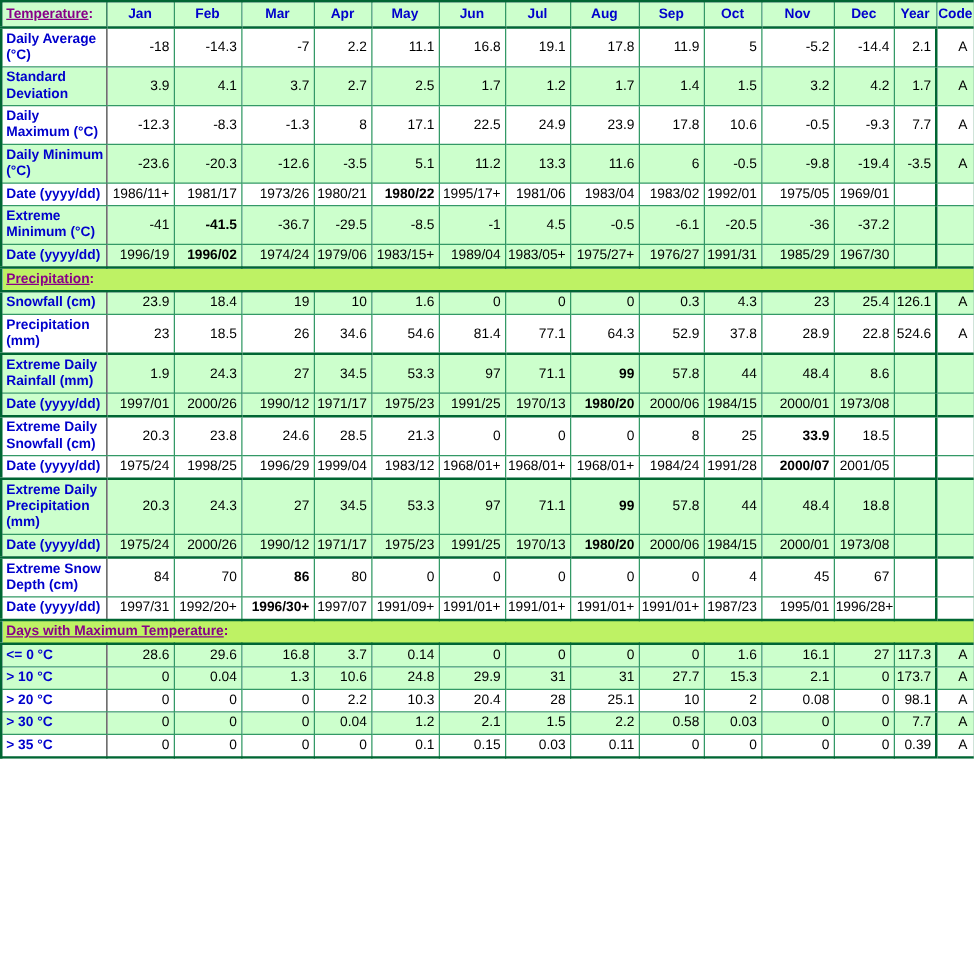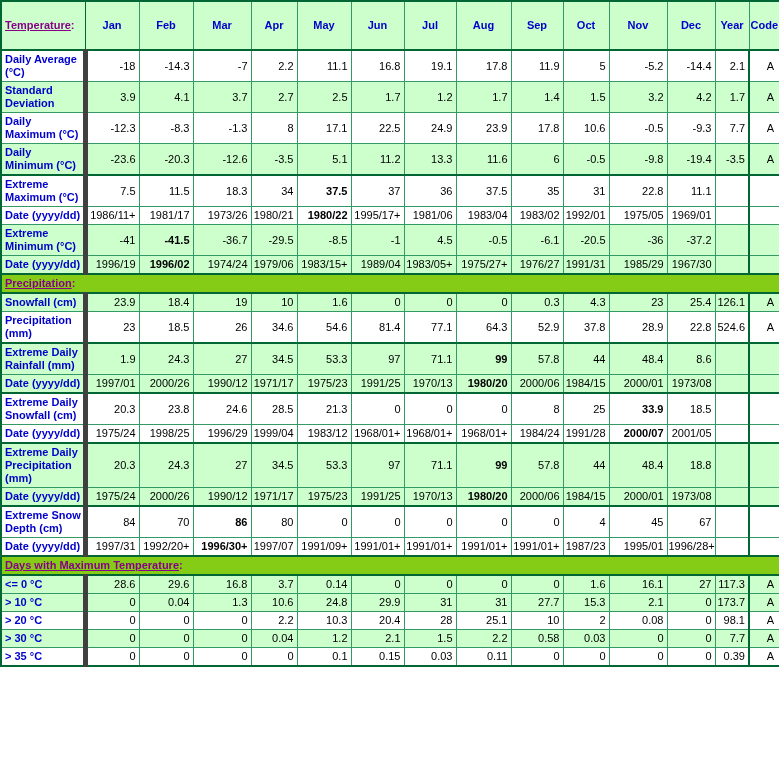--- a/index.html
+++ b/index.html
@@ -1,29 +1,29 @@
 <!DOCTYPE html>
 <html><head>
 <meta charset="utf-8">
 <style>
   html,body{margin:0;padding:0;background:#fff;}
   body{font-family:"Liberation Sans","DejaVu Sans",sans-serif;}
   table.climate{border-collapse:collapse;table-layout:fixed;width:779px;border:2px solid #006633;}
   th,td{border:1px solid #339966;font-size:11px;line-height:13px;color:#000;overflow:hidden;}
-  thead th{background:#CCFFCC;color:#0000CC;font-weight:bold;text-align:center;padding:17px 1px;
+  thead th{background:#CCFFCC;color:#0000CC;font-weight:bold;text-align:center;padding:3px 1px;
            border-bottom:2px solid #006633;}
   th.corner{text-align:left;padding-left:3px;border-right:1px solid #006633;}
   td.label-cell{color:#0000CC;font-weight:bold;text-align:left;padding:2px 1px 2px 3px;
-                vertical-align:middle;border-right:5px solid #404040;word-wrap:break-word;}
+                vertical-align:middle;border-right:1px solid #404040;word-wrap:break-word;}
   td.num{text-align:right;padding:2px 3px 2px 1px;vertical-align:middle;white-space:nowrap;}
   td.code{border-left:2px solid #006633;padding-right:5px;}
   tr.green td{background:#CCFFCC;}
   tr.white td{background:#FFFFFF;}
   tr.group-start td{border-top:2px solid #006633;}
-  tr.section-row td{background:#84cc16;border-top:2px solid #006633;border-bottom:2px solid #006633;
+  tr.section-row td{background:#bef264;border-top:2px solid #006633;border-bottom:2px solid #006633;
                     padding:2px 1px 2px 3px;font-weight:bold;}
   a.section-link{color:#880088;font-weight:bold;text-decoration:underline;cursor:pointer;}
   .colon{color:#880088;font-weight:bold;text-decoration:none;}
   td.b{font-weight:bold;}
 </style>
 </head>
 <body>
 
 <table class="climate">
   <colgroup>
@@ -124,37 +124,20 @@
         <td class="num">11.2</td>
         <td class="num">13.3</td>
         <td class="num">11.6</td>
         <td class="num">6</td>
         <td class="num">-0.5</td>
         <td class="num">-9.8</td>
         <td class="num">-19.4</td>
         <td class="num">-3.5</td>
         <td class="num code">A</td>
       </tr>
-      <tr class="white group-start">
-        <td class="label-cell">Extreme Maximum (°C)</td>
-        <td class="num">7.5</td>
-        <td class="num">11.5</td>
-        <td class="num">18.3</td>
-        <td class="num">34</td>
-        <td class="num b">37.5</td>
-        <td class="num">37</td>
-        <td class="num">36</td>
-        <td class="num">37.5</td>
-        <td class="num">35</td>
-        <td class="num">31</td>
-        <td class="num">22.8</td>
-        <td class="num">11.1</td>
-        <td class="num"></td>
-        <td class="num code"></td>
-      </tr>
       <tr class="white">
         <td class="label-cell">Date (yyyy/dd)</td>
         <td class="num">1986/11+</td>
         <td class="num">1981/17</td>
         <td class="num">1973/26</td>
         <td class="num">1980/21</td>
         <td class="num b">1980/22</td>
         <td class="num">1995/17+</td>
         <td class="num">1981/06</td>
         <td class="num">1983/04</td>

